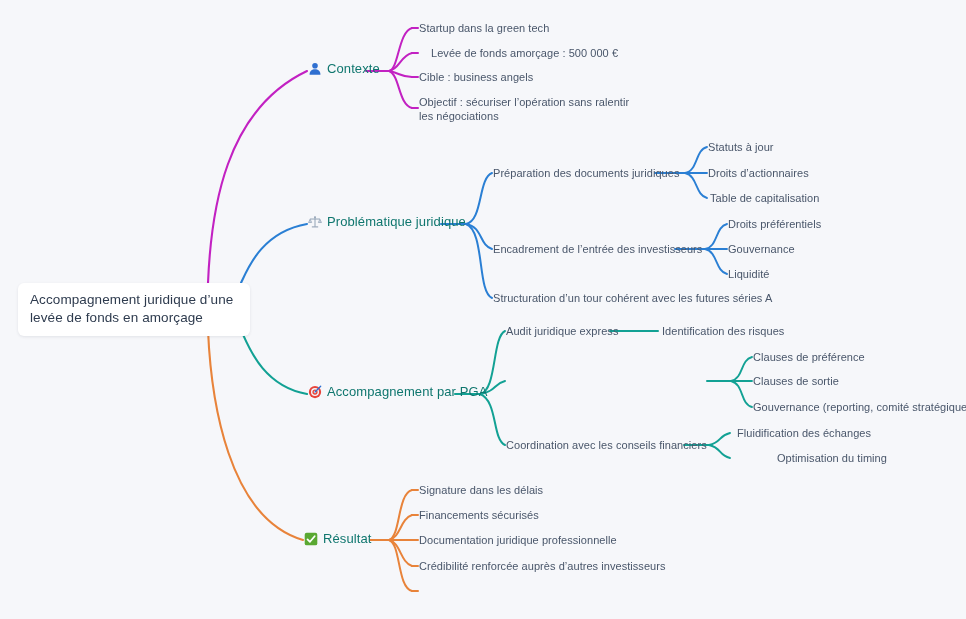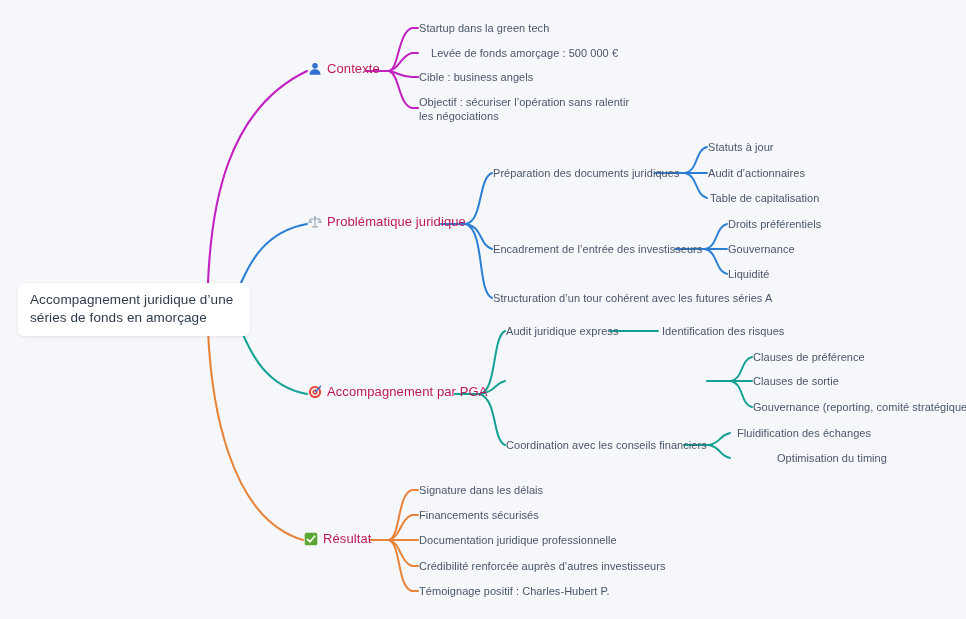--- a/index.html
+++ b/index.html
@@ -52,21 +52,21 @@
   #root-label {
     font-size: 13.5px;
     line-height: 18px;
     color: #2e3b4e;
     letter-spacing: 0.1px;
   }
 
   
   .branch-label {
     font-size: 13px;
-    color: #be185d;
+    color: #0f766e;
     letter-spacing: 0.1px;
   }
   
   .leaf-label {
     font-size: 11px;
     color: #49566a;
     letter-spacing: 0.05px;
     line-height: 14px;
   }
 
@@ -138,21 +138,21 @@
     <path d="M389,540 C401,537 400,519 412,515" fill="none" stroke="#e8833a" stroke-width="2" stroke-linecap="round"></path>
     <path d="M412,515 L418,515" fill="none" stroke="#e8833a" stroke-width="2" stroke-linecap="round"></path>
     <path d="M389,540 L418,540" fill="none" stroke="#e8833a" stroke-width="2" stroke-linecap="round"></path>
     <path d="M389,540 C401,543 400,562 412,566" fill="none" stroke="#e8833a" stroke-width="2" stroke-linecap="round"></path>
     <path d="M412,566 L418,566" fill="none" stroke="#e8833a" stroke-width="2" stroke-linecap="round"></path>
     <path d="M389,540 C401,544 397,587 412,591" fill="none" stroke="#e8833a" stroke-width="2" stroke-linecap="round"></path>
     <path d="M412,591 L418,591" fill="none" stroke="#e8833a" stroke-width="2" stroke-linecap="round"></path>
   </svg>
 
   <div id="root-node">
-    <span id="root-label">Accompagnement juridique d’une séries de fonds en amorçage</span>
+    <span id="root-label">Accompagnement juridique d’une levée de fonds en amorçage</span>
   </div>
 
   <div class="node" style="left:308px; top:61px;">
     <span class="icon">
       <svg width="14" height="14" viewBox="0 0 16 16">
         <circle cx="8" cy="4.3" r="3.2" fill="#2f6fd0"></circle>
         <path d="M1.8 14.5 C1.8 10.4 4.6 8.4 8 8.4 C11.4 8.4 14.2 10.4 14.2 14.5 Z" fill="#2f6fd0"></path>
       </svg>
     </span>
     <span class="branch-label">Contexte</span>
@@ -185,21 +185,21 @@
     <span class="branch-label">Problématique juridique</span>
   </div>
 
   <div class="node" style="left:493px; top:166px;">
     <span class="leaf-label">Préparation des documents juridiques</span>
   </div>
   <div class="node" style="left:708px; top:140px;">
     <span class="leaf-label">Statuts à jour</span>
   </div>
   <div class="node" style="left:708px; top:166px;">
-    <span class="leaf-label">Audit d’actionnaires</span>
+    <span class="leaf-label">Droits d’actionnaires</span>
   </div>
   <div class="node" style="left:710px; top:191px;">
     <span class="leaf-label">Table de capitalisation</span>
   </div>
 
   <div class="node" style="left:493px; top:242px;">
     <span class="leaf-label">Encadrement de l’entrée des investisseurs</span>
   </div>
   <div class="node" style="left:728px; top:217px;">
     <span class="leaf-label">Droits préférentiels</span>
@@ -270,17 +270,14 @@
   </div>
   <div class="node" style="left:419px; top:508px;">
     <span class="leaf-label">Financements sécurisés</span>
   </div>
   <div class="node" style="left:419px; top:533px;">
     <span class="leaf-label">Documentation juridique professionnelle</span>
   </div>
   <div class="node" style="left:419px; top:559px;">
     <span class="leaf-label">Crédibilité renforcée auprès d’autres investisseurs</span>
   </div>
-  <div class="node" style="left:419px; top:584px;">
-    <span class="leaf-label">Témoignage positif : Charles-Hubert P.</span>
-  </div>
 
 </div>
 
 </body></html>

